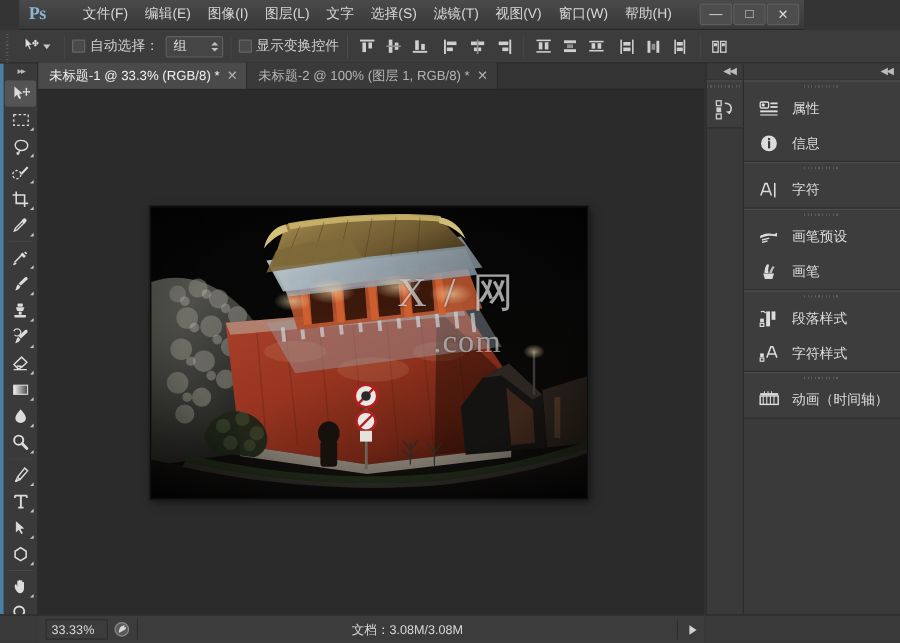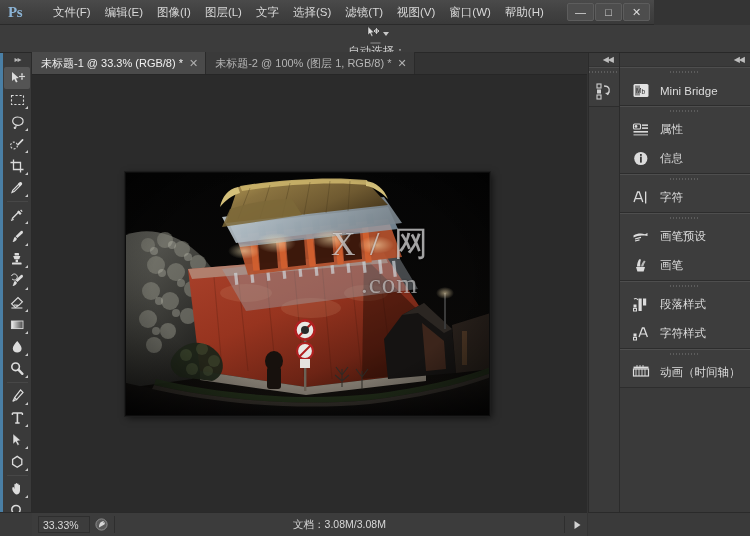--- a/index.html
+++ b/index.html
@@ -7,21 +7,21 @@
     width: 750px; height: 536px;
     background: #2e2e2e;
     font-family: "Liberation Sans", "DejaVu Sans", sans-serif;
     overflow: hidden;
     -webkit-font-smoothing: none;
   }
   #app { position: relative; width: 750px; height: 536px; background: #343434; }
 
   
   .titlebar {
-    position: absolute; left: 0; top: 0; width: 654px; height: 25px;
+    position: absolute; left: 16px; top: 0; width: 654px; height: 25px;
     background: linear-gradient(180deg,#4a4a4a 0%,#414141 50%,#3a3a3a 100%);
     border-bottom: 1px solid #2a2a2a;
     display: flex; align-items: center;
   }
   .ps-logo {
     width: 30px; height: 25px; display: flex; align-items: center; justify-content: center;
     color: #8cb4d6; font-size: 15px; font-weight: bold; letter-spacing: -0.5px;
     font-family: "Liberation Serif", serif;
   }
   .menubar { display: flex; align-items: center; height: 25px; margin-left: 16px; }
@@ -34,21 +34,21 @@
     width: 27px; height: 18px; background: #4d4d4d;
     border: 1px solid #5d5d5d; border-radius: 2px;
     display: flex; align-items: center; justify-content: center;
     color: #dcdcdc; font-size: 11px; cursor: default;
   }
 
   
   .optionsbar {
     position: absolute; left: 0; top: 25px; width: 750px; height: 28px;
     background: #3c3c3c; border-bottom: 1px solid #282828;
-    display: flex; align-items: center; flex-direction: column;
+    display: flex; align-items: center;
   }
   .grip {
     width: 8px; height: 28px; margin-left: 2px;
     background-image: repeating-linear-gradient(180deg,#595959 0 1px,transparent 1px 3px);
     background-size: 2px 24px; background-position: 3px 3px; background-repeat: no-repeat;
   }
   .opt-tool {
     display: flex; align-items: center; gap: 3px; padding: 0 5px 0 8px;
   }
   .opt-tool .sw { font-size: 14px; color: #d4d4d4; line-height: 1; }
@@ -787,34 +787,20 @@
   </div>
 
   <div class="panel-wide">
     <div class="pcollapse">◀◀</div>
     <div id="panelgroups">
         <div class="pgroup">
           <div class="pgrip"></div>
           <div class="prow">
             <span class="pico">
               <svg width="18" height="17" viewBox="0 0 18 17">
-                <rect x="1.5" y="2" width="15" height="13" rx="1.5" fill="#e2e2e2"></rect>
-                <rect x="3" y="3.5" width="5" height="10" fill="#8c8c8c"></rect>
-                <text x="4" y="11" font-size="6.5" font-family="Liberation Sans" fill="#2c2c2c">M</text>
-                <text x="9.5" y="11.5" font-size="6.5" font-family="Liberation Sans" fill="#2c2c2c">b</text>
-              </svg>
-            </span>
-            <span class="plabel">Mini Bridge</span>
-          </div>
-        </div>
-        <div class="pgroup">
-          <div class="pgrip"></div>
-          <div class="prow">
-            <span class="pico">
-              <svg width="18" height="17" viewBox="0 0 18 17">
                 <rect x="1.5" y="3" width="7" height="5" rx="1" fill="none" stroke="#dcdcdc" stroke-width="1.1"></rect>
                 <circle cx="4" cy="5.4" r="1.4" fill="#dcdcdc"></circle>
                 <rect x="10" y="3.4" width="6" height="1.5" fill="#dcdcdc"></rect>
                 <rect x="10" y="6.4" width="6" height="1.5" fill="#dcdcdc"></rect>
                 <rect x="1.5" y="10" width="14.5" height="1.6" fill="#dcdcdc"></rect>
                 <rect x="1.5" y="13" width="14.5" height="1.6" fill="#9a9a9a"></rect>
               </svg>
             </span>
             <span class="plabel">属性</span>
           </div>

